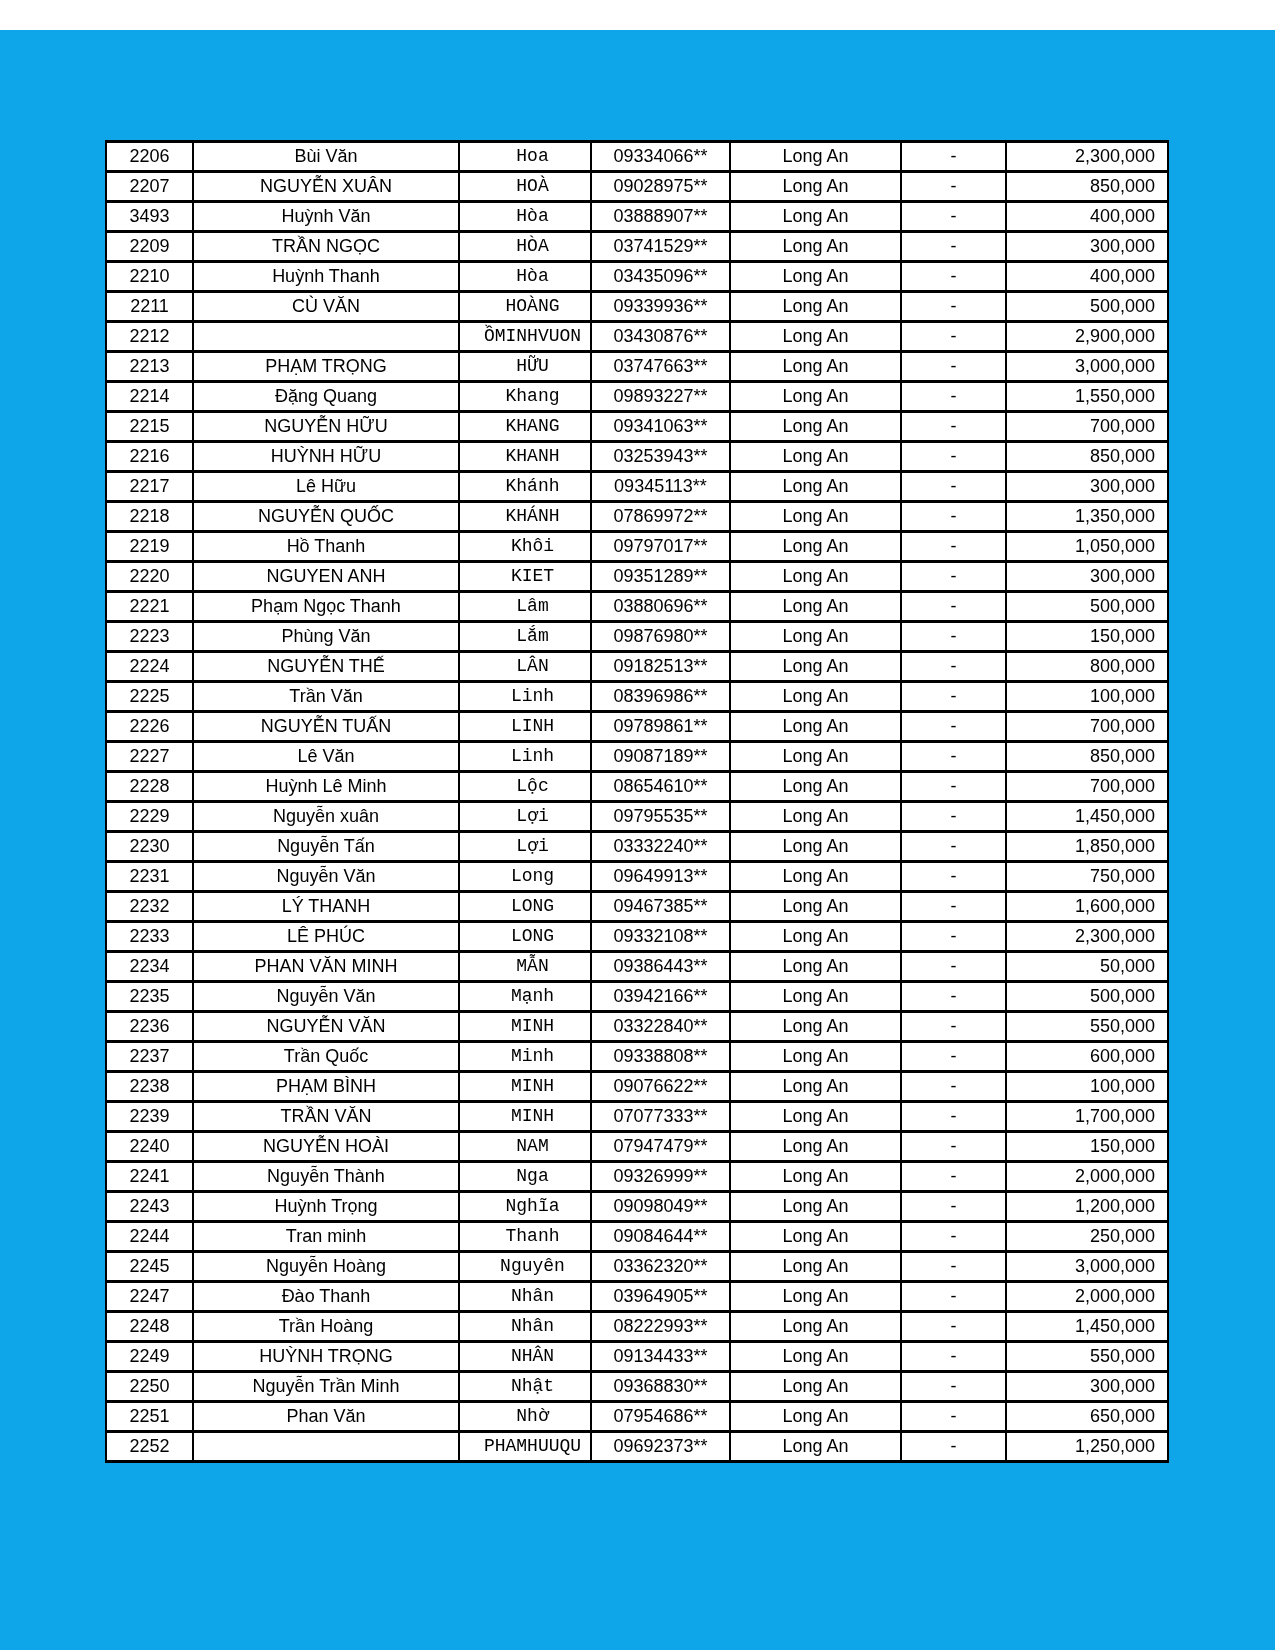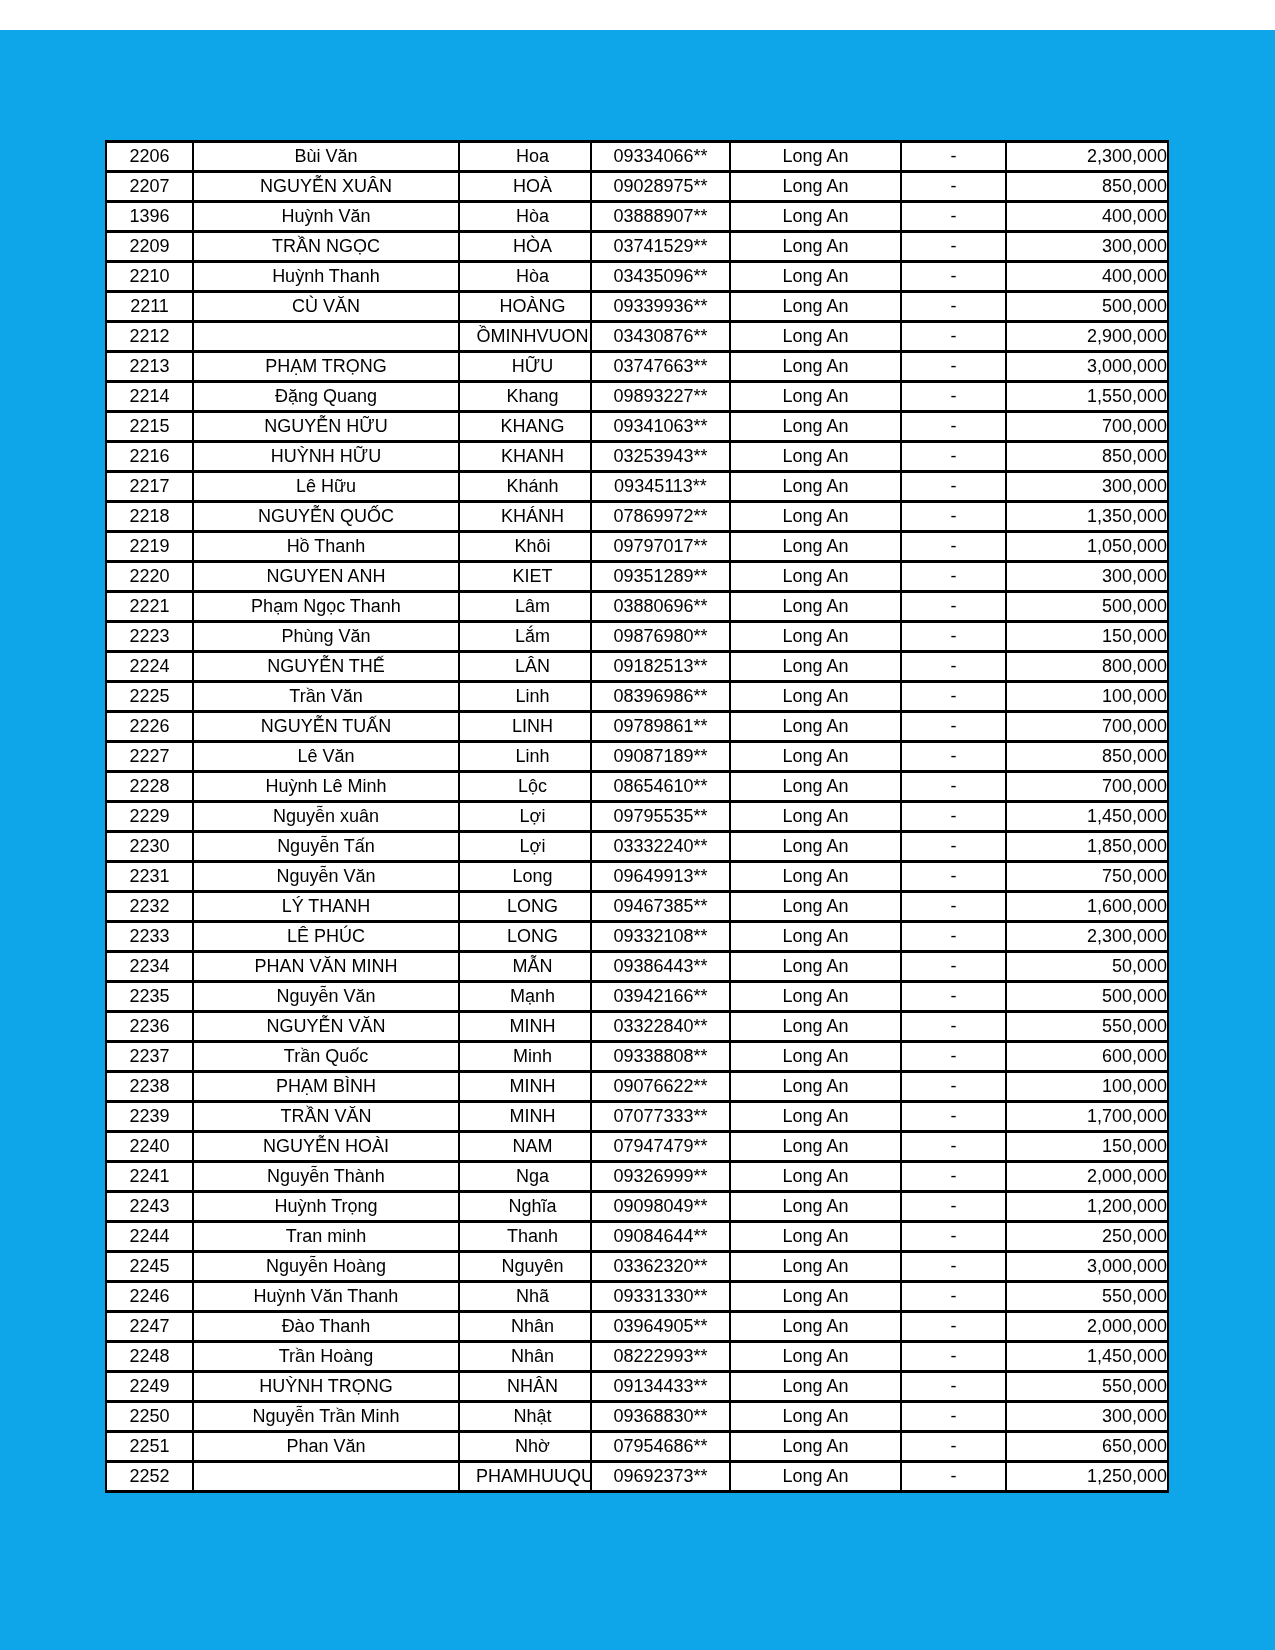--- a/index.html
+++ b/index.html
@@ -39,24 +39,26 @@
     font-size: 18px;
     line-height: 27px;
     text-align: center;
     white-space: nowrap;
     overflow: hidden;
     color: #000000;
     background: #ffffff;
   }
   table.data-table td.col-amount {
     text-align: right;
+    padding-right: 12px;
   }
   table.data-table td.col-first_name {
     padding-left: 16px;
     padding-right: 1px;
+    font-family: Liberation Mono, monospace;
   }
 </style>
 </head>
 <body>
 
 <div class="page">
   <table class="data-table">
     <colgroup>
       <col style="width:87px">
       <col style="width:266px">
@@ -79,21 +81,21 @@
         <tr>
           <td class="col-id">2207</td>
           <td class="col-last_name">NGUYỄN XUÂN</td>
           <td class="col-first_name">HOÀ</td>
           <td class="col-phone">09028975**</td>
           <td class="col-province">Long An</td>
           <td class="col-dash">-</td>
           <td class="col-amount">850,000</td>
         </tr>
         <tr>
-          <td class="col-id">1396</td>
+          <td class="col-id">3493</td>
           <td class="col-last_name">Huỳnh Văn</td>
           <td class="col-first_name">Hòa</td>
           <td class="col-phone">03888907**</td>
           <td class="col-province">Long An</td>
           <td class="col-dash">-</td>
           <td class="col-amount">400,000</td>
         </tr>
         <tr>
           <td class="col-id">2209</td>
           <td class="col-last_name">TRẦN NGỌC</td>
@@ -401,29 +403,20 @@
           <td class="col-amount">250,000</td>
         </tr>
         <tr>
           <td class="col-id">2245</td>
           <td class="col-last_name">Nguyễn Hoàng</td>
           <td class="col-first_name">Nguyên</td>
           <td class="col-phone">03362320**</td>
           <td class="col-province">Long An</td>
           <td class="col-dash">-</td>
           <td class="col-amount">3,000,000</td>
-        </tr>
-        <tr>
-          <td class="col-id">2246</td>
-          <td class="col-last_name">Huỳnh Văn Thanh</td>
-          <td class="col-first_name">Nhã</td>
-          <td class="col-phone">09331330**</td>
-          <td class="col-province">Long An</td>
-          <td class="col-dash">-</td>
-          <td class="col-amount">550,000</td>
         </tr>
         <tr>
           <td class="col-id">2247</td>
           <td class="col-last_name">Đào Thanh</td>
           <td class="col-first_name">Nhân</td>
           <td class="col-phone">03964905**</td>
           <td class="col-province">Long An</td>
           <td class="col-dash">-</td>
           <td class="col-amount">2,000,000</td>
         </tr>

